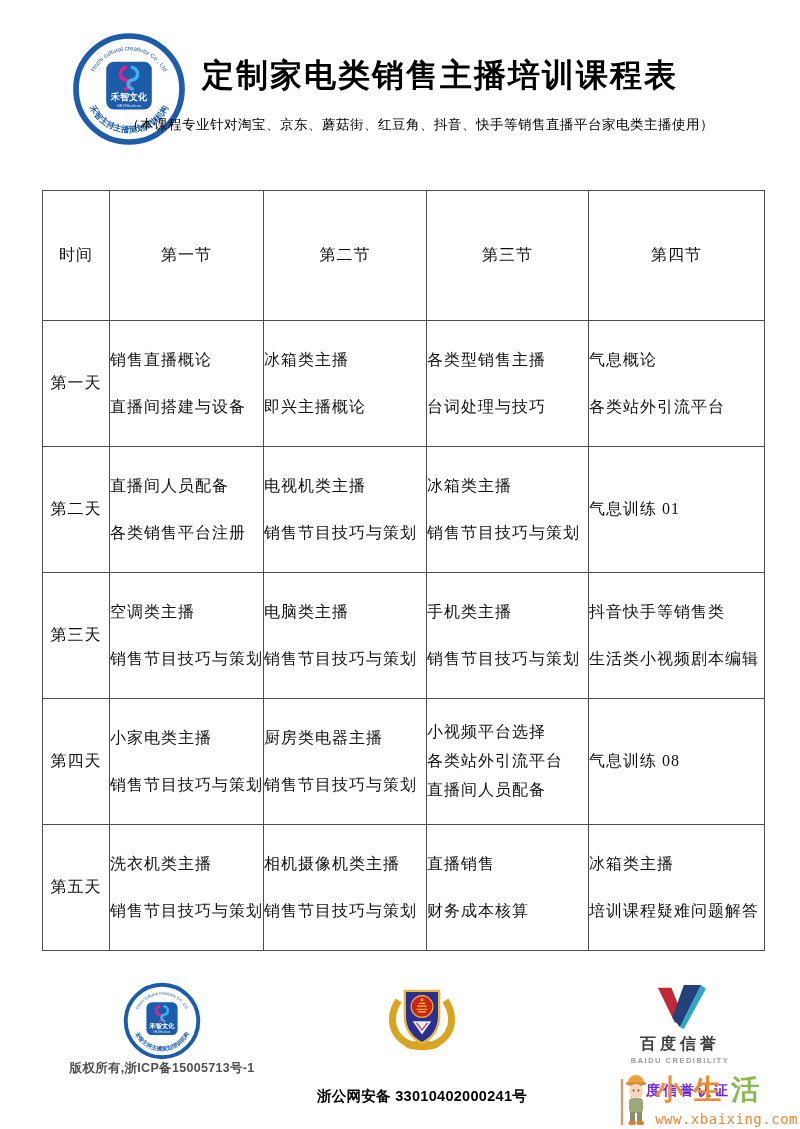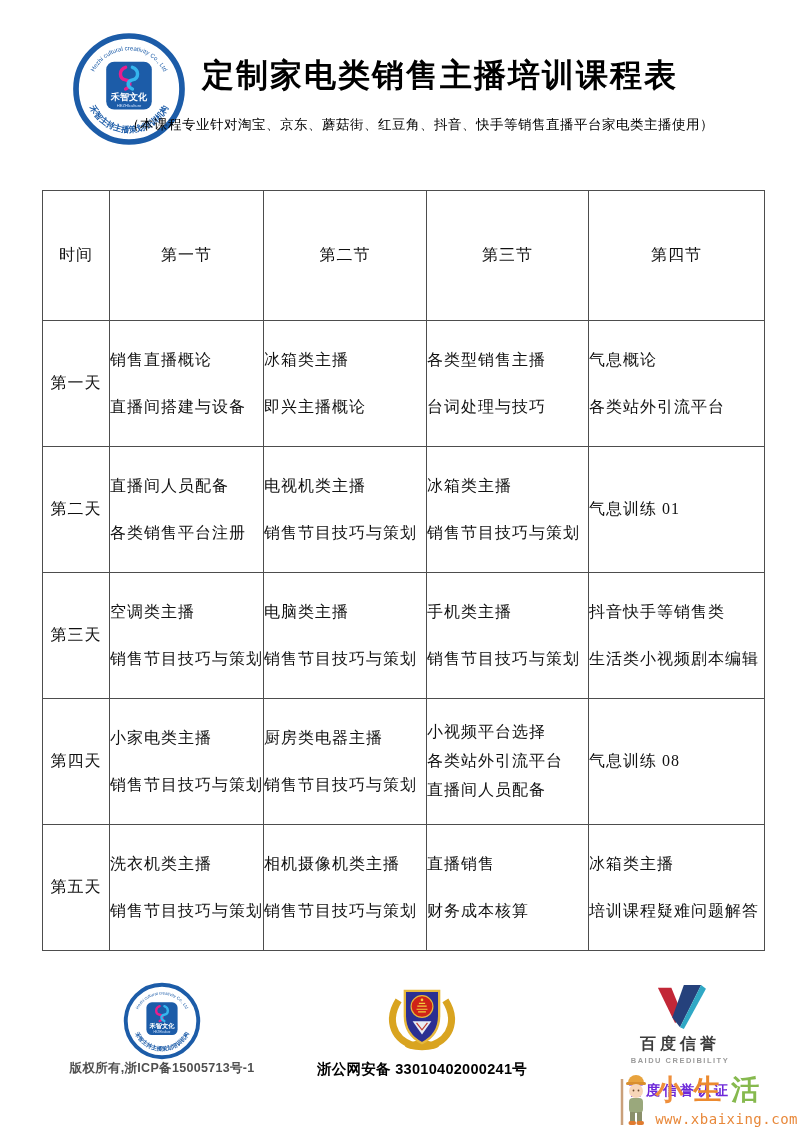--- a/index.html
+++ b/index.html
@@ -25,21 +25,21 @@
   .lines.tight{gap:8px;}
   .line{white-space:nowrap;}
 
   
   .footer-left{position:absolute;left:62px;top:982px;width:200px;display:flex;
                flex-direction:column;align-items:center;}
   .footer-left svg{width:78px;height:78px;}
   .icp-text{margin-top:0;font-size:12.5px;font-weight:bold;color:#4f4f4f;letter-spacing:.3px;}
 
   .footer-center{position:absolute;left:312px;top:980px;width:220px;display:flex;
-                 flex-direction:column;align-items:center;}
+                 flex-direction:column;align-items:center;gap:27px;}
   .footer-center svg{width:78px;height:78px;}
   .police-text{margin-top:2px;font-size:14.5px;font-weight:bold;color:#000;letter-spacing:.3px;}
 
   .footer-right{position:absolute;left:602px;top:982px;width:156px;display:flex;
                 flex-direction:column;align-items:center;font-weight:bold;}
   .footer-right svg{width:58px;height:50px;}
   .baidu-cn{margin-top:2px;font-size:16px;color:#3c3c3c;letter-spacing:4px;}
   .baidu-en{font-size:7.5px;color:#9b9b9b;letter-spacing:1.5px;margin-top:1px;}
   .baidu-cert{margin-top:17px;font-size:14px;color:#6d28d9;letter-spacing:3px;}
 

